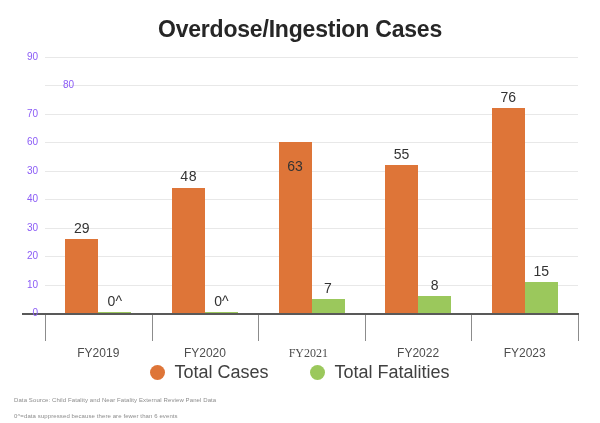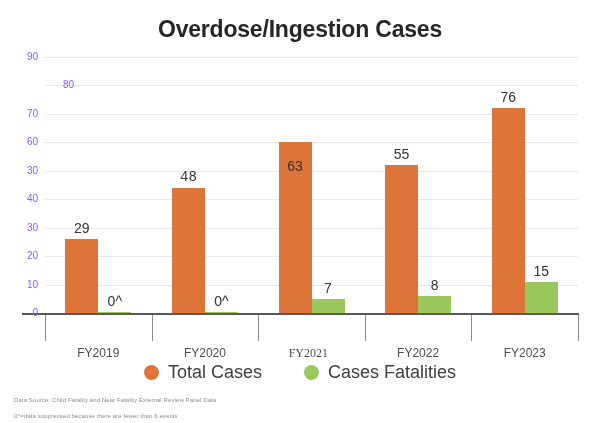--- a/index.html
+++ b/index.html
@@ -222,20 +222,20 @@
       <div class="cat-sep" style="left: 578px;"></div>
     </div>
 
   <div class="legend" id="legend">
       <div class="legend-item">
         <span class="legend-dot cases"></span>
         <span class="legend-label">Total Cases</span>
       </div>
       <div class="legend-item">
         <span class="legend-dot fatal"></span>
-        <span class="legend-label">Cases Fatalities</span>
+        <span class="legend-label">Total Fatalities</span>
       </div>
     </div>
 
   <div class="footnote fn-1">Data Source: Child Fatality and Near Fatality External Review Panel Data</div>
   <div class="footnote fn-2">0^=data suppressed because there are fewer than 6 events</div>
 
 </div>
 
 </body></html>

